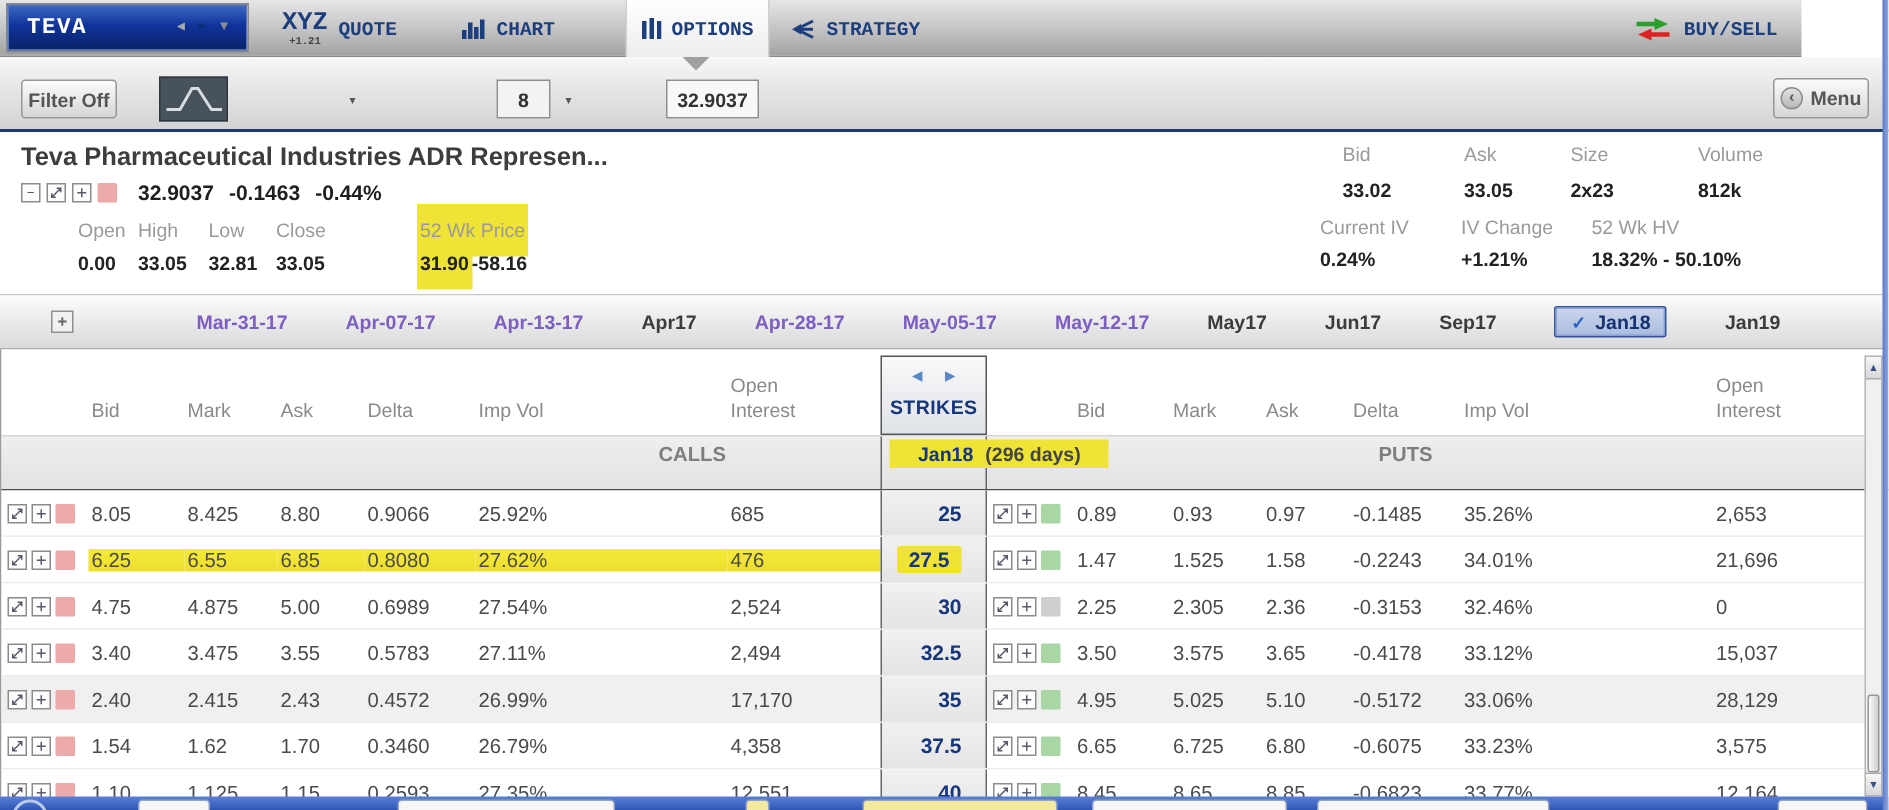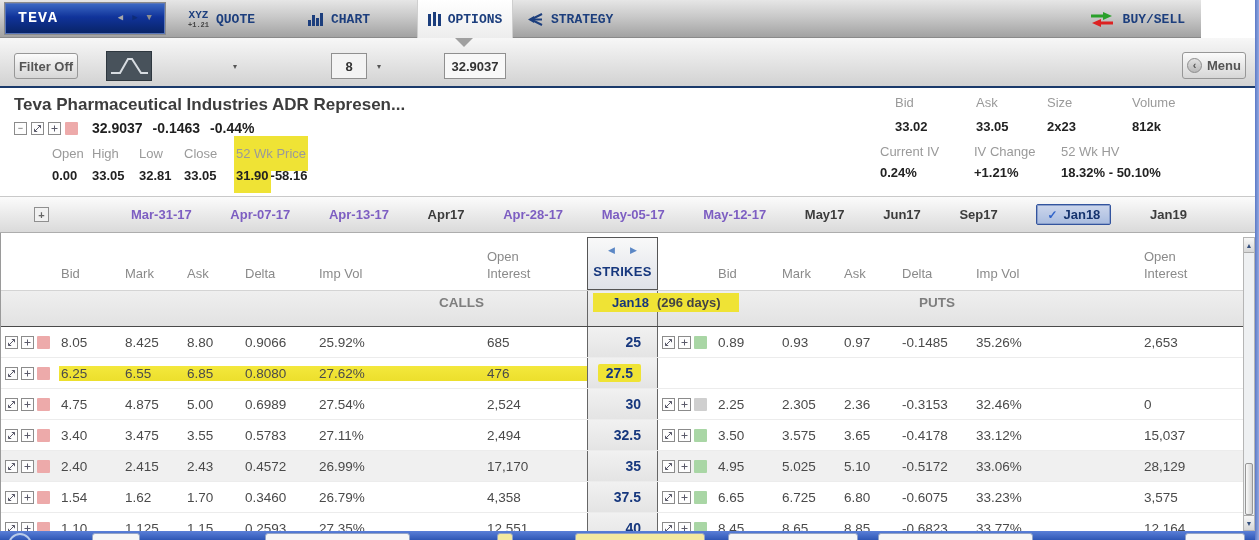--- a/index.html
+++ b/index.html
@@ -16,21 +16,21 @@
   .sym-arrows { margin-left:auto; margin-right:12px; display:flex; align-items:center; gap:9px; }
   .sym-arrows span { font-size:9px; line-height:1; }
   .arr-left { color:#a8a8a8; } .arr-right { color:#0e2c78; } .arr-down { color:#8e8e8e; font-size:8px; }
   .tab { position:absolute; top:0; height:38px; display:flex; align-items:center; gap:7px;
     color:#1c3e7d; font-weight:bold; font-size:13px; cursor:pointer; padding:0 8px; }
   .tab-quote { left:180px; } .tab-chart { left:300px; }
   .tab-options { left:417px; width:96px; justify-content:center;
     background:linear-gradient(#ffffff,#ededed); border-left:1px solid #cfcfcf; border-right:1px solid #cfcfcf; }
   .tab-strategy { left:519px; }
   .xyz-ico { display:flex; flex-direction:column; align-items:center; line-height:1; }
-  .xyz-top { font-size:11px; font-weight:bold; color:#1c3e7d; }
+  .xyz-top { font-size:17px; font-weight:bold; color:#1c3e7d; }
   .xyz-sub { font-size:7px; font-weight:bold; color:#444; margin-top:1px; }
   .buysell { position:absolute; right:16px; top:0; height:38px; display:flex; align-items:center; gap:8px;
     color:#1c3e7d; font-weight:bold; font-size:13px; cursor:pointer; }
 
   
   .filterbar { position:absolute; left:0; top:38px; width:1259px; height:50px;
     background:linear-gradient(#f7f7f7,#d2d2d2); border-bottom:2px solid #1a3a6b; }
   .notch { position:absolute; left:455px; top:0; width:0; height:0;
     border-left:9px solid transparent; border-right:9px solid transparent; border-top:9px solid #a0a0a0; }
   .btn { background:linear-gradient(#fbfbfb,#d6d6d6); border:1px solid #979797; border-radius:3px;
@@ -60,21 +60,21 @@
   .mini-box { width:13px; height:13px; border:1px solid #8b8b8b; background:#fdfdfd;
     display:inline-flex; align-items:center; justify-content:center; cursor:pointer; flex:0 0 auto; }
   .mini-box .g { font-size:9px; color:#555; line-height:1; }
   .sq { width:13px; height:13px; border-radius:1px; display:inline-block; flex:0 0 auto; }
   .sq.pink { background:#edaaaa; } .sq.green { background:#a9d6a5; } .sq.gray { background:#cfcfcf; }
   .price-txt { display:flex; gap:10px; margin-left:10px; font-size:14px; font-weight:bold; color:#1f1f1f; }
   .ohlc { position:absolute; left:52px; top:56px; display:grid;
     grid-template-columns:40px 47px 45px 50px auto; row-gap:7px; }
   .lbl { font-size:13px; color:#9a9a9a; }
   .val { font-size:13px; font-weight:bold; color:#222; }
-  .hl { background:#efe335; padding:10px 2px; }
+  .hl { background:#efe335; padding:10px 2px;margin-left:44px; }
   .q-right { position:absolute; left:880px; top:5px; }
   .qr-grid1 { display:grid; grid-template-columns:81px 71px 85px auto; margin-left:15px; row-gap:9px; margin-bottom:10px; }
   .qr-grid2 { display:grid; grid-template-columns:94px 87px auto; row-gap:6px; }
 
   
   .expbar { position:absolute; left:0; top:197px; width:1259px; height:36px;
     background:linear-gradient(#fbfbfb,#dadada); border-bottom:1px solid #adadad;
     display:flex; align-items:center; padding-left:34px; }
   .exp-add { width:15px; height:15px; border:1px solid #8f8f8f; background:#f1f1f1; color:#666;
     font-size:11px; font-weight:bold; display:flex; align-items:center; justify-content:center; cursor:pointer; }
@@ -441,20 +441,41 @@
           <div class="cell v">6.25</div>
           <div class="cell v">6.55</div>
           <div class="cell v">6.85</div>
           <div class="cell v">0.8080</div>
           <div class="cell v">27.62%</div>
           <div class="cell v">476</div>
         </div>
         <div class="strike-cell">
           <span class="strike-pill">27.5</span>
         </div>
+        <div class="half puts-half">
+          <div class="cell icons">
+            <span class="mini-box">
+              <svg width="9" height="9" viewBox="0 0 9 9">
+                <path d="M1.5 7.5 L7.5 1.5 M4.8 1.5 H7.5 V4.2 M4.2 7.5 H1.5 V4.8" stroke="#5a5a6a" fill="none"></path>
+              </svg>
+            </span>
+            <span class="mini-box">
+              <svg width="9" height="9" viewBox="0 0 9 9">
+                <path d="M4.5 1.5 V7.5 M1.5 4.5 H7.5" stroke="#5a5a6a" fill="none"></path>
+              </svg>
+            </span>
+            <span class="sq green"></span>
+          </div>
+          <div class="cell v">1.47</div>
+          <div class="cell v">1.525</div>
+          <div class="cell v">1.58</div>
+          <div class="cell v">-0.2243</div>
+          <div class="cell v">34.01%</div>
+          <div class="cell v">21,696</div>
+        </div>
       </div>
 
       <div class="crow">
         <div class="half calls-half">
           <div class="cell icons">
             <span class="mini-box">
               <svg width="9" height="9" viewBox="0 0 9 9">
                 <path d="M1.5 7.5 L7.5 1.5 M4.8 1.5 H7.5 V4.2 M4.2 7.5 H1.5 V4.8" stroke="#5a5a6a" fill="none"></path>
               </svg>
             </span>

